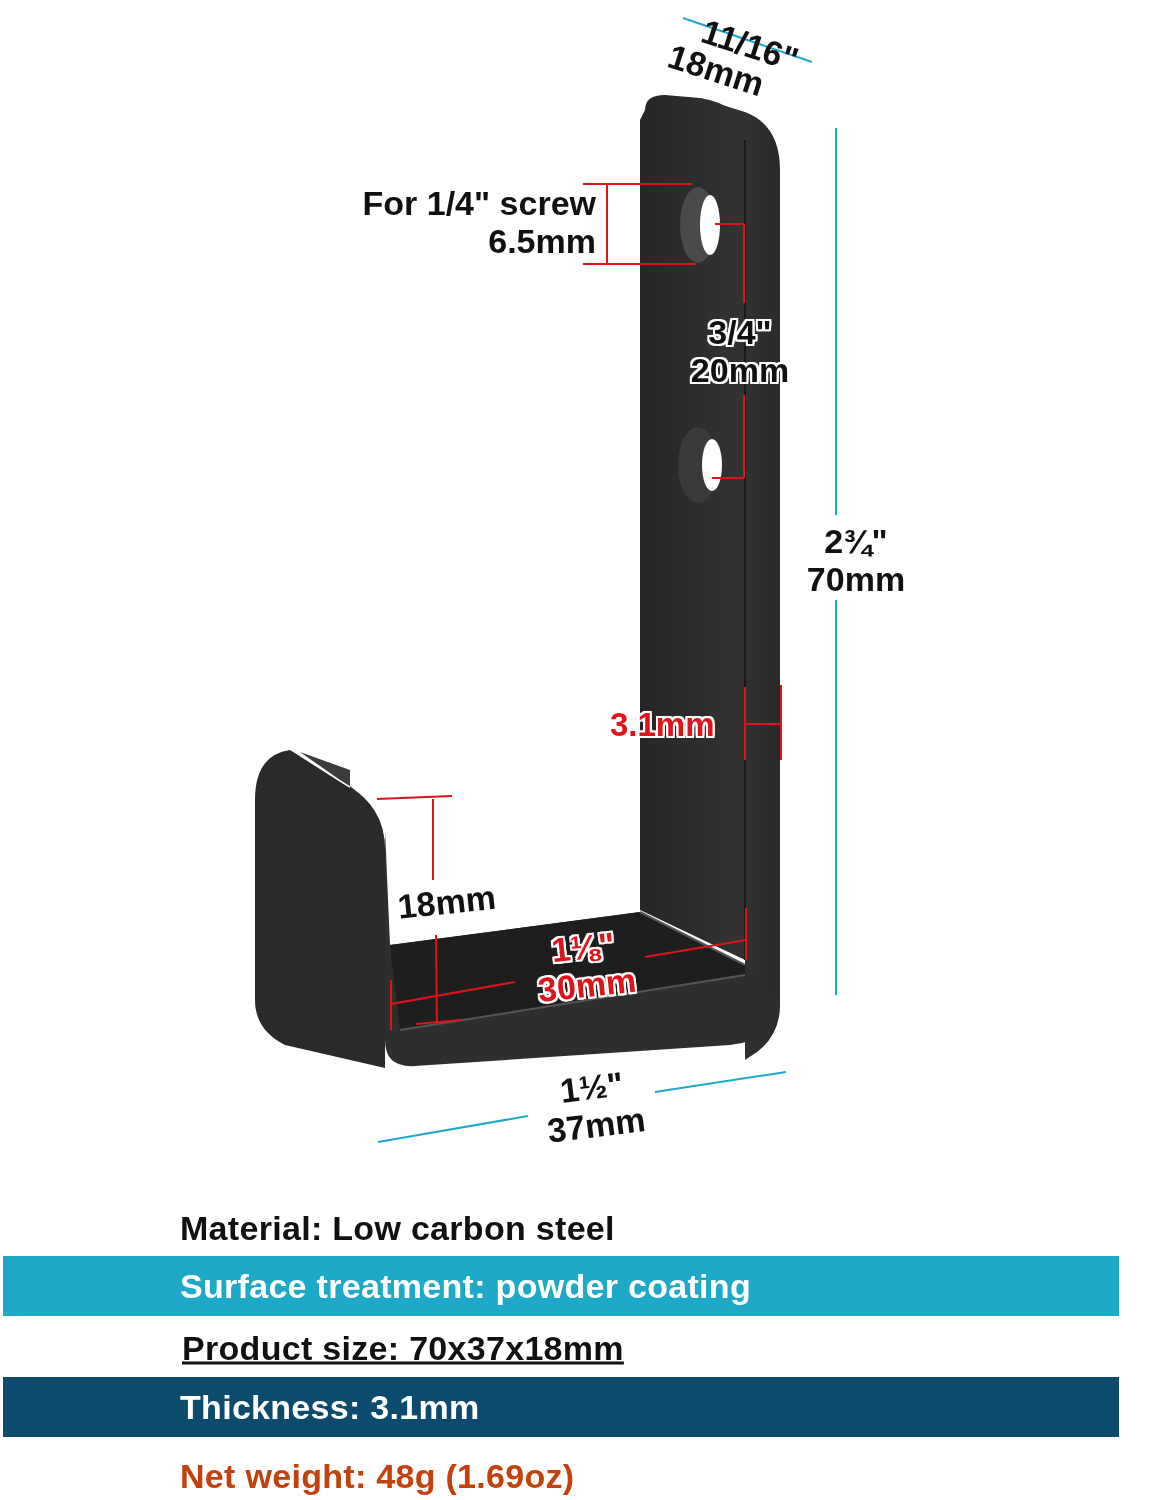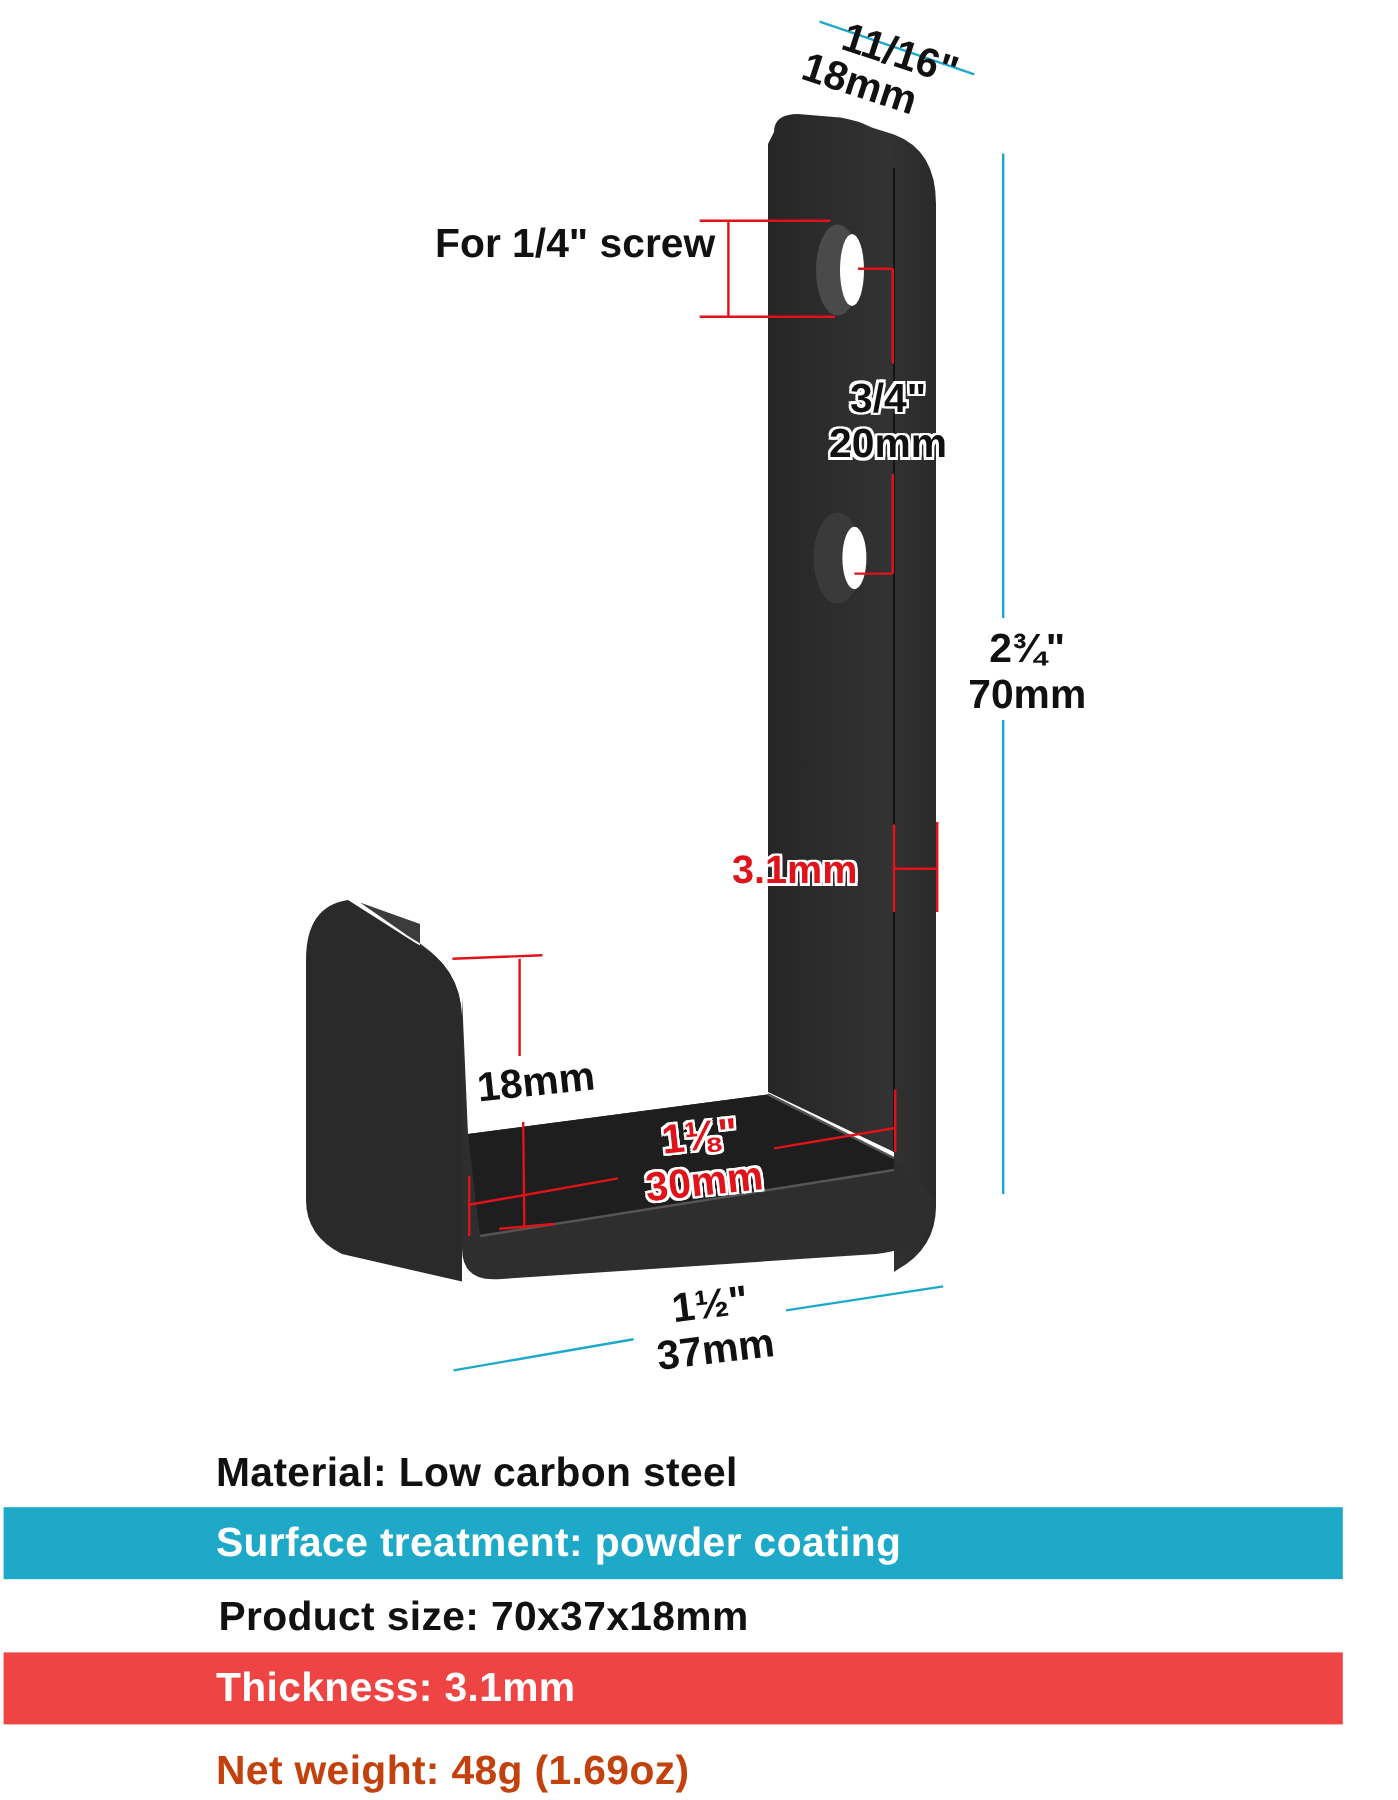--- a/index.html
+++ b/index.html
@@ -85,20 +85,21 @@
   <line x1="746" y1="908" x2="746" y2="960" stroke="#e0121a" stroke-width="2"></line>
 </svg>
 
 <div class="lbl" style="left:672px; top:2px; transform: rotate(18deg); transform-origin: left top; font-size:34px; line-height:34px;">
   <div style="padding-left:38px;">11/16"</div>
   <div style="padding-left:14px;">18mm</div>
 </div>
 
 <div class="lbl right" style="left:300px; top:184px; width:296px; font-size:34px; line-height:38px;">
   <div>For 1/4" screw</div>
+  <div>6.5mm</div>
 </div>
 
 <div class="lbl outline center" style="left:670px; top:313px; width:140px; font-size:34px; line-height:38px;">
   <div>3/4"</div>
   <div>20mm</div>
 </div>
 
 <div class="lbl center" style="left:786px; top:522px; width:140px; font-size:34px; line-height:38px;">
   <div>2¾"</div>
   <div>70mm</div>
@@ -118,20 +119,20 @@
   <div>37mm</div>
 </div>
 
 <div class="spec" style="top:1198px;">
   <span class="spec-text" style="color:#111;">Material: Low carbon steel</span>
 </div>
 <div class="spec band" style="top:1256px; background:#1fa9c9;">
   <span class="spec-text" style="color:#fff; left:177px;">Surface treatment: powder coating</span>
 </div>
 <div class="spec" style="top:1318px;">
-  <span class="spec-text" style="color:#111; left:182px;">Product size: 70x37x18mm</span>
+  <span class="spec-text" style="color:#111; left:182px;text-decoration:underline;">Product size: 70x37x18mm</span>
 </div>
-<div class="spec band" style="top:1377px; background:#ef4444;">
+<div class="spec band" style="top:1377px; background:#0c4a6e;">
   <span class="spec-text" style="color:#fff; left:177px;">Thickness: 3.1mm</span>
 </div>
 <div class="spec" style="top:1446px;">
   <span class="spec-text" style="color:#c2410c;">Net weight: 48g (1.69oz)</span>
 </div>
 
 </body></html>

